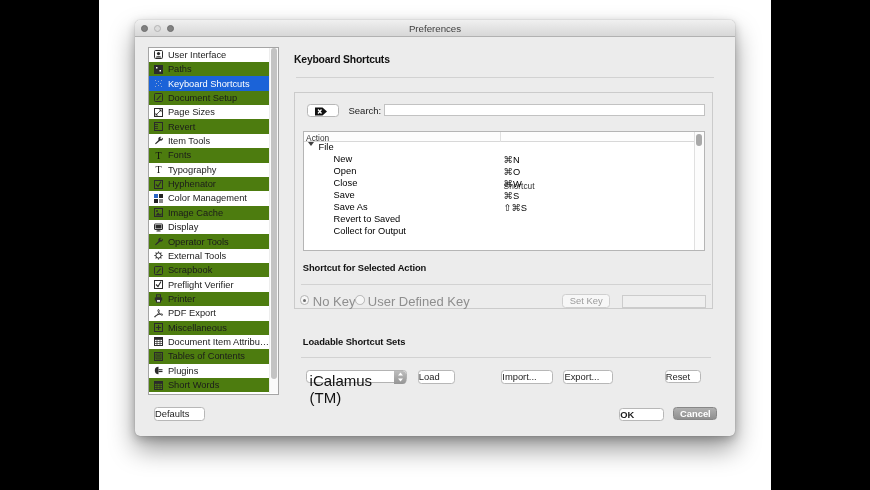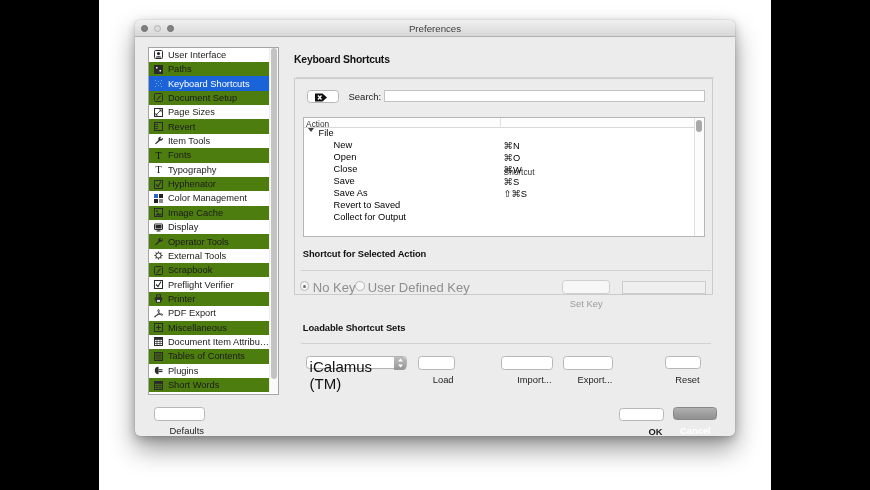--- a/index.html
+++ b/index.html
@@ -24,24 +24,24 @@
 .row.sel { background:#1b63d8; }
 .row.sel .rtx { color:#fff; }
 .ric { position:absolute; left:5.4px; top:2.6px; width:9px; height:9px; }
 .ric svg { display:block; }
 .rtx { margin-left:19.2px; font-size:9.3px; color:#1b1b1b; white-space:nowrap; }
 .lsb { position:absolute; right:0; top:0; width:9px; height:345.8px; background:#fafafa; border-left:1px solid #ededed; }
 .lsb .thumb { position:absolute; left:1.2px; top:0.8px; width:6px; height:331px; background:#c3c3c3; border-radius:3px; }
 
 .h1 { position:absolute; left:159px; top:34.5px; font-size:10.4px; letter-spacing:-0.2px; font-weight:bold; color:#111; }
 .sep { position:absolute; height:1px; background:#d2d2d2; }
-.panel { position:absolute; left:158.6px; top:58px; width:419.9px; height:217px; border:1px solid #cbcbcb;padding-left:48px; }
+.panel { position:absolute; left:158.6px; top:72px; width:419.9px; height:217px; border:1px solid #cbcbcb;padding-left:48px; }
 
 .btn { position:absolute; background:#fff; border:1px solid #b7b7b7; border-radius:3.5px;
-  font-size:9.4px; color:#1d1d1d; text-align:right; }
+  font-size:9.4px; color:#1d1d1d; text-align:left; }
 .sbtn { left:12.8px; top:11.4px; width:31.2px; height:12.7px; }
 .sbtn svg { display:block; margin:2.2px 0 0 5.8px; }
 .slab { position:absolute; left:53.9px; top:12.8px; font-size:9.5px; color:#222; }
 .sinput { position:absolute; left:89.7px; top:11.3px; width:321px; height:12.1px; background:#fff; border:1px solid #c2c2c2; }
 
 .table { position:absolute; left:8px; top:38px; width:402.4px; height:120.6px; background:#fff; border:1px solid #b5b5b5; }
 .thead { position:absolute; left:0; top:0; width:100%; height:10.5px; border-bottom:1px solid #d8d8d8; background:#fdfdfd; }
 .thead .h { position:absolute; top:1px; font-size:8.3px; color:#333; }
 .thead .ha { left:2.5px; }
 .thead .hs { left:200px;margin-top:48px; }
@@ -66,21 +66,21 @@
 .popup { position:absolute; left:11px; top:277.9px; width:101.4px; height:13.1px; background:#fff; border:1px solid #b3b3b3; border-radius:3.5px; }
 .popup .ptx { position:absolute; left:3px; top:0.2px; font-size:15px; color:#111; }
 .popup .step { position:absolute; right:-0.5px; top:-0.5px; width:12.9px; height:13.1px; background:linear-gradient(#bdbdbd,#959595); border-radius:0 3.5px 3.5px 0; }
 .popup .step svg { display:block; margin:1.6px auto 0; }
 
 .ok { left:484.3px; top:388.1px; width:44.3px; height:13px; font-weight:bold; }
 .cancel { position:absolute; left:538.2px; top:387.9px; width:44.3px; height:13px;
   background:linear-gradient(#b0b0b0,#8f8f8f); border:1px solid #878787; border-radius:3.5px;
   font-size:9.4px; font-weight:bold; color:#fff; text-align:center; }
 .defaults { left:19px; top:387.5px; width:51px; height:13.5px; }
-.btn i, .dbtn i, .cancel i { font-style:normal; display:block; margin-top:17px; }
+.btn i, .dbtn i, .cancel i { font-style:normal; display:block; margin-top:0; }
 </style></head>
 <body>
 <div class="white">
 <div class="win">
   <div class="tbar">
         <div class="title">Preferences</div>
     <div class="tl tl1"></div>
         <div class="tl tl2"></div>
         <div class="tl tl3"></div>
   </div>

